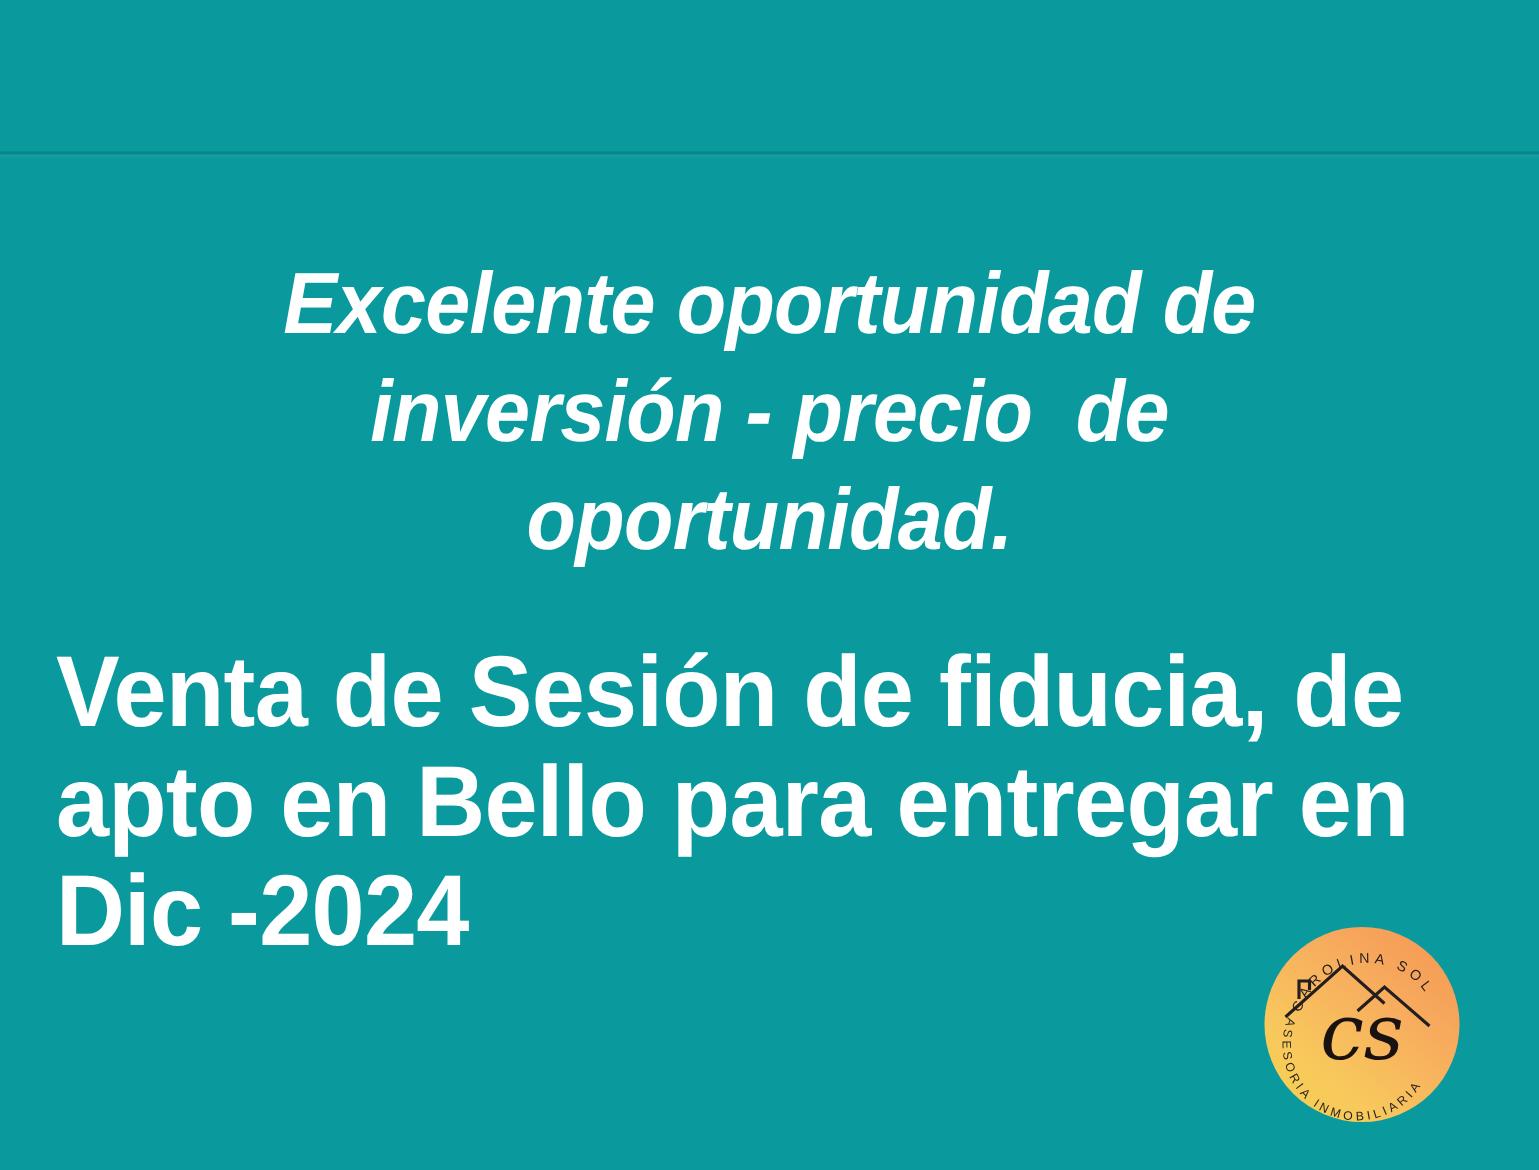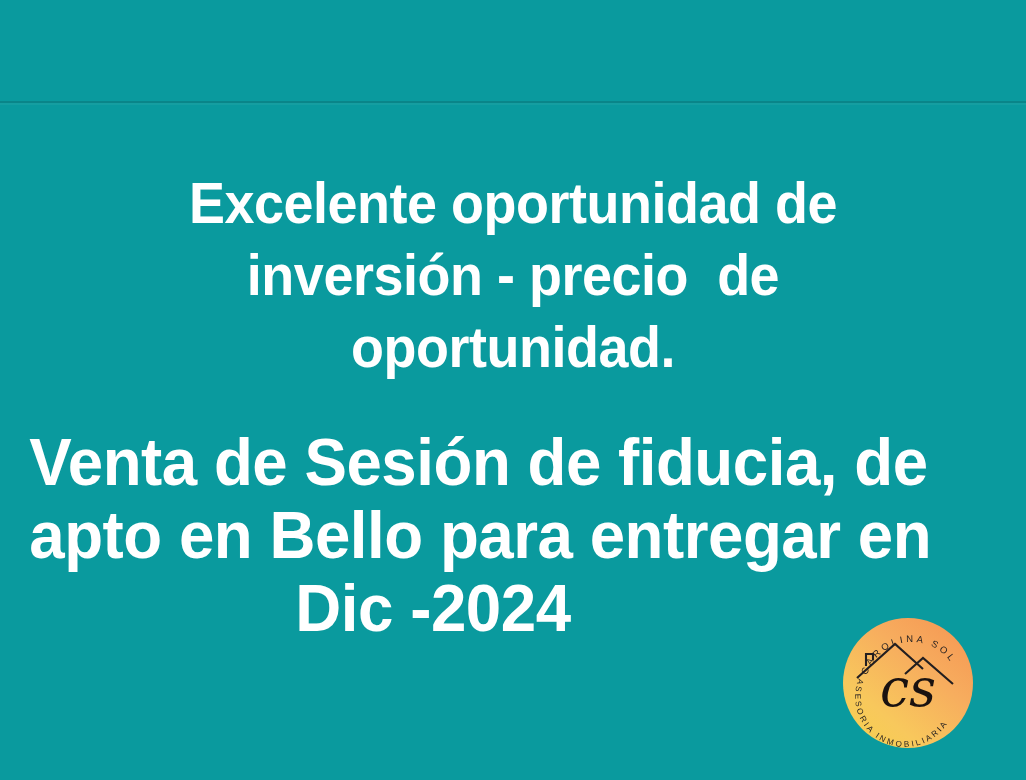--- a/index.html
+++ b/index.html
@@ -48,40 +48,41 @@
     width: 1026px;
     height: 675px;
   }
 
   .headline-block {
     position: absolute;
     left: 0;
     top: 62px;
     width: 1026px;
     text-align: center;
+    font-style: italic;
   }
   .headline-line {
     display: block;
     color: #ffffff;
     font-family: "Liberation Sans", sans-serif;
     font-weight: 700;
     font-size: 58px;
     line-height: 72px;
     letter-spacing: -0.5px;
     transform: scaleX(0.93);
     transform-origin: center center;
     white-space: pre;
   }
 
   .subhead-block {
     position: absolute;
-    left: 8px;
+    left: 16px;
     top: 320px;
     width: 850px;
-    text-align: center;
+    text-align: left;
   }
   .subhead-line {
     display: block;
     color: #ffffff;
     font-family: "Liberation Sans", sans-serif;
     font-weight: 700;
     font-size: 67px;
     line-height: 73px;
     letter-spacing: -0.5px;
     transform: scaleX(0.95);

